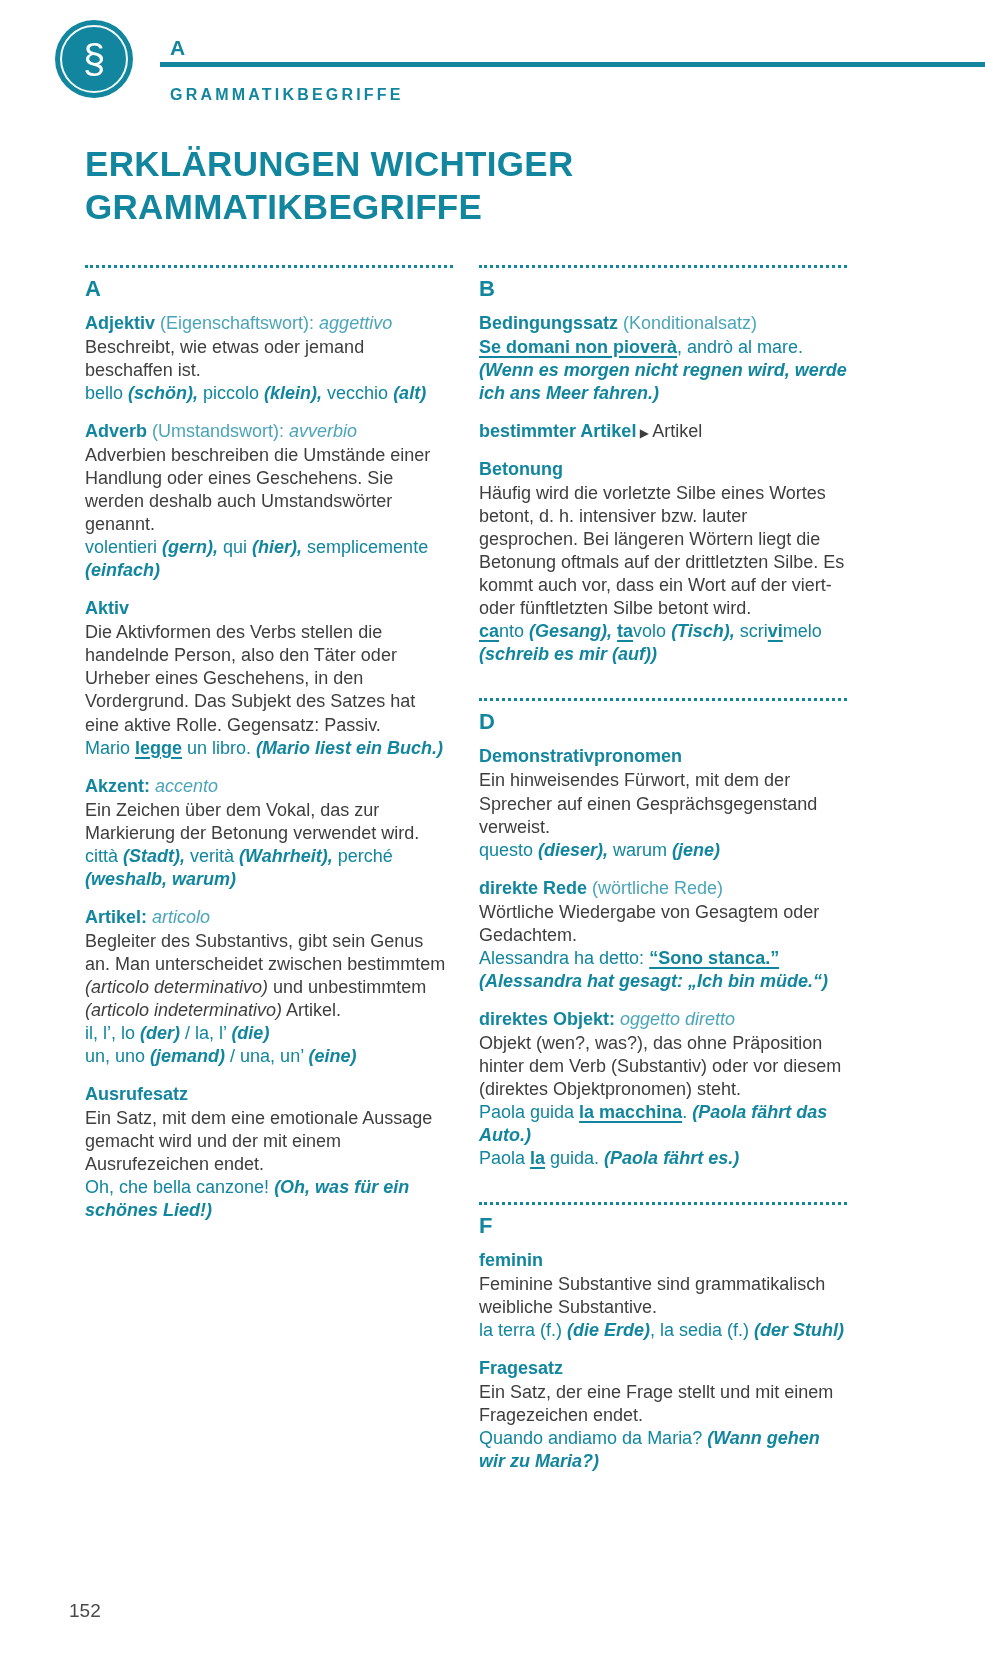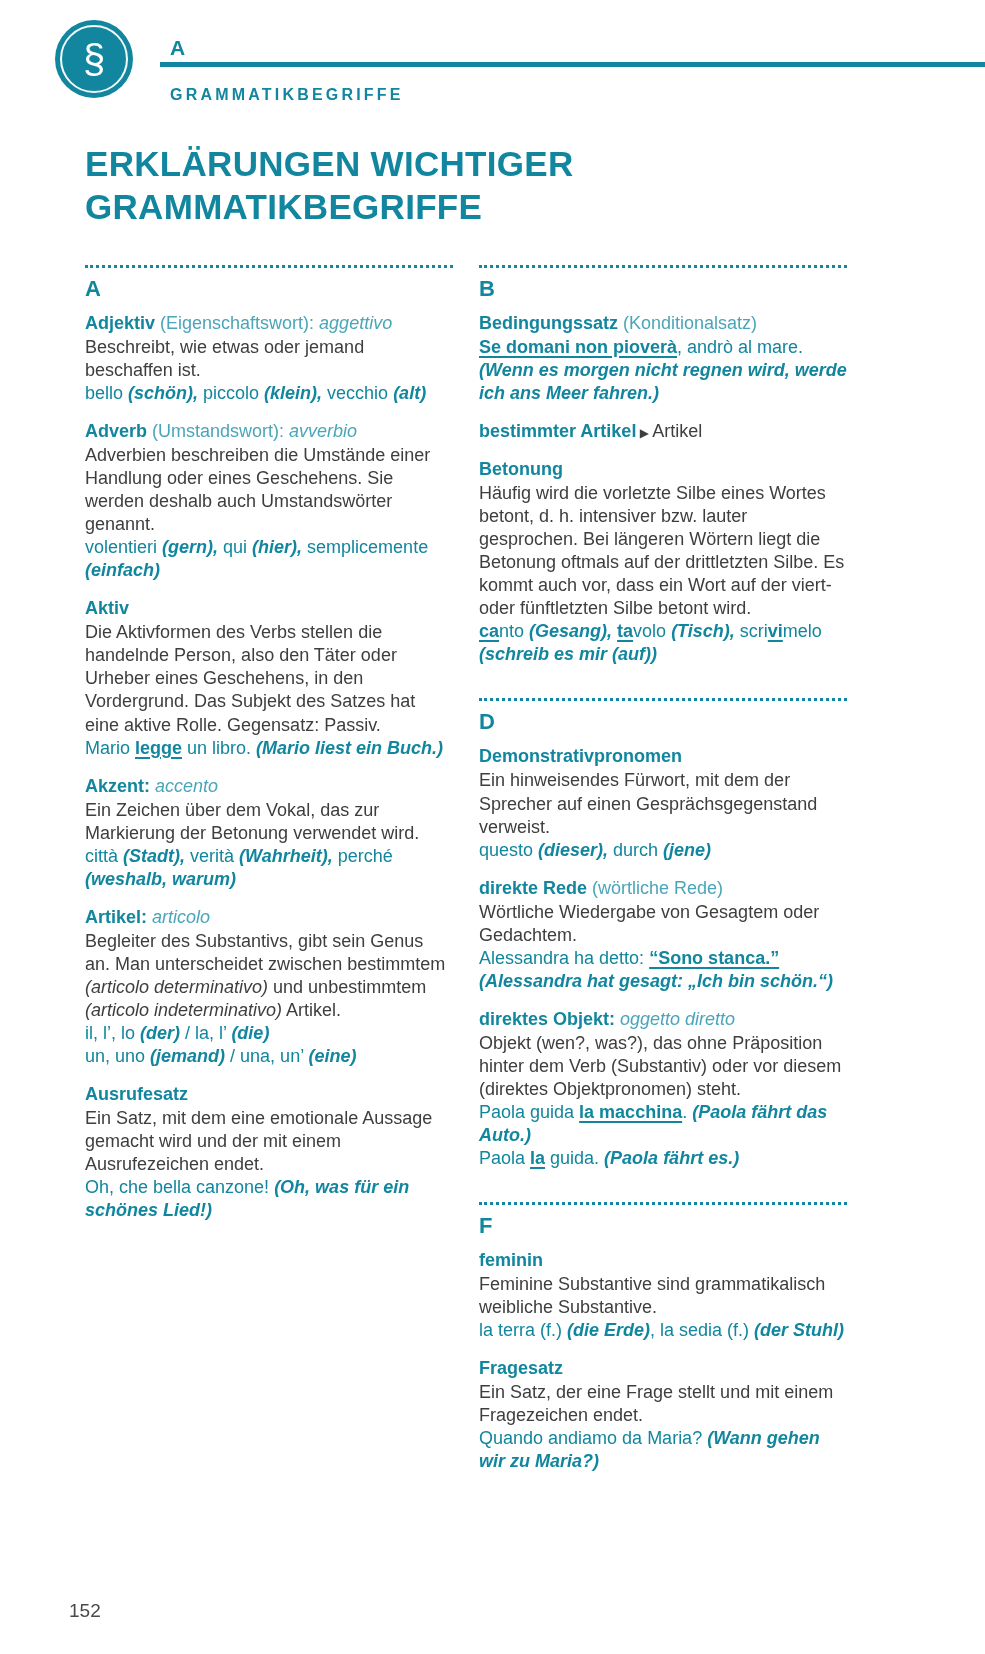--- a/index.html
+++ b/index.html
@@ -172,26 +172,26 @@
         <div class="entry">
           <p class="pt-h"><span class="sg-b">Betonung</span></p>
           <p class="pt-b"><span class="sg-t">Häufig wird die vorletzte Silbe eines Wortes betont, d. h. intensiver bzw. lauter gesprochen. Bei längeren Wörtern liegt die Betonung oftmals auf der drittletzten Silbe. Es kommt auch vor, dass ein Wort auf der viert-oder fünftletzten Silbe betont wird.</span></p>
           <p class="pt-x"><span class="sg-eu">ca</span><span class="sg-e">nto </span><span class="sg-ei">(Gesang), </span><span class="sg-eu">ta</span><span class="sg-e">volo </span><span class="sg-ei">(Tisch), </span><span class="sg-e">scri</span><span class="sg-eu">vi</span><span class="sg-e">melo </span><span class="sg-ei">(schreib es mir (auf))</span></p>
         </div>
         <div class="dotted"></div>
         <div class="letter">D</div>
         <div class="entry">
           <p class="pt-h"><span class="sg-b">Demonstrativpronomen</span></p>
           <p class="pt-b"><span class="sg-t">Ein hinweisendes Fürwort, mit dem der Sprecher auf einen Gesprächsgegenstand verweist.</span></p>
-          <p class="pt-x"><span class="sg-e">questo </span><span class="sg-ei">(dieser), </span><span class="sg-e">durch </span><span class="sg-ei">(jene)</span></p>
+          <p class="pt-x"><span class="sg-e">questo </span><span class="sg-ei">(dieser), </span><span class="sg-e">warum </span><span class="sg-ei">(jene)</span></p>
         </div>
         <div class="entry">
           <p class="pt-h"><span class="sg-b">direkte Rede </span><span class="sg-n">(wörtliche Rede)</span></p>
           <p class="pt-b"><span class="sg-t">Wörtliche Wiedergabe von Gesagtem oder Gedachtem.</span></p>
-          <p class="pt-x"><span class="sg-e">Alessandra ha detto: </span><span class="sg-eu">“Sono stanca.”</span><span class="sg-e"> </span><span class="sg-ei">(Alessandra hat gesagt: „Ich bin schön.“)</span></p>
+          <p class="pt-x"><span class="sg-e">Alessandra ha detto: </span><span class="sg-eu">“Sono stanca.”</span><span class="sg-e"> </span><span class="sg-ei">(Alessandra hat gesagt: „Ich bin müde.“)</span></p>
         </div>
         <div class="entry">
           <p class="pt-h"><span class="sg-b">direktes Objekt: </span><span class="sg-i">oggetto diretto</span></p>
           <p class="pt-b"><span class="sg-t">Objekt (wen?, was?), das ohne Präposition hinter dem Verb (Substantiv) oder vor diesem (direktes Objektpronomen) steht.</span></p>
           <p class="pt-x"><span class="sg-e">Paola guida </span><span class="sg-eu">la macchina</span><span class="sg-e">. </span><span class="sg-ei">(Paola fährt das Auto.)</span></p>
           <p class="pt-x"><span class="sg-e">Paola </span><span class="sg-eu">la</span><span class="sg-e"> guida. </span><span class="sg-ei">(Paola fährt es.)</span></p>
         </div>
         <div class="dotted"></div>
         <div class="letter">F</div>
         <div class="entry">

